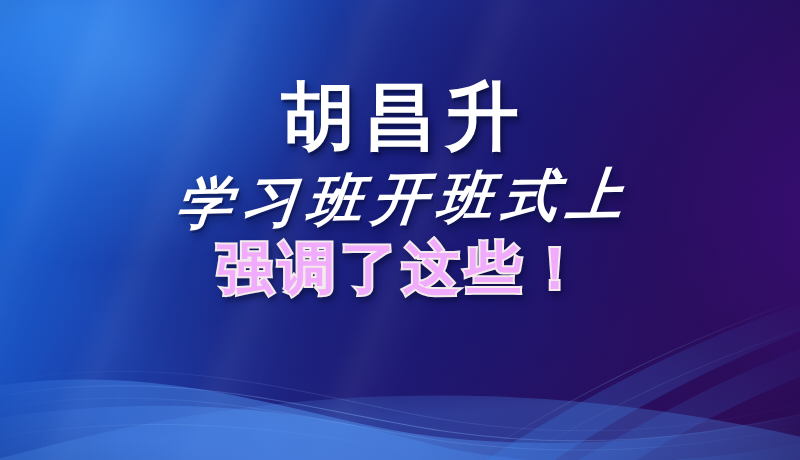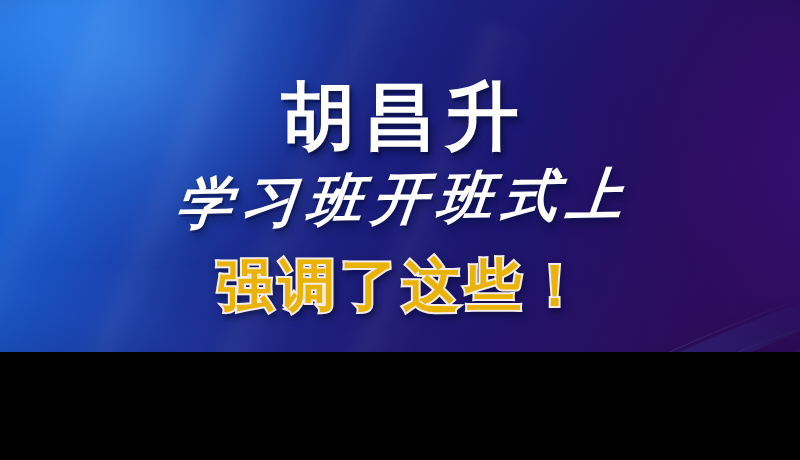--- a/index.html
+++ b/index.html
@@ -8,21 +8,21 @@
     padding: 0;
     background: #000;
   }
   body {
     font-family: "Liberation Sans", sans-serif;
   }
 
   #poster {
     position: relative;
     width: 800px;
-    height: 352px;
+    height: 460px;
     overflow: hidden;
     background: #1a1a6e;
   }
 
   
   .bg-base {
     position: absolute;
     inset: 0;
     background:
       linear-gradient(118deg,
@@ -169,24 +169,24 @@
     letter-spacing: 9px;
     text-indent: 9px;
     transform: skewX(-7deg) rotate(-1.2deg);
     text-shadow:
       2px 3px 0 rgba(12,18,74,0.45),
       3px 6px 9px rgba(5,8,48,0.45);
   }
 
   
   .highlight {
-    margin-top: 31px;
+    margin-top: 14px;
     font-size: 57px;
     font-weight: bold;
-    color: #eab308;
+    color: #f0abfc;
     letter-spacing: 5px;
     text-indent: 5px;
     -webkit-text-stroke: 4px #f4eceb;
     paint-order: stroke fill;
     filter: drop-shadow(2px 4px 3px rgba(6,8,44,0.55));
   }
 
 </style>
 </head>
 <body>

